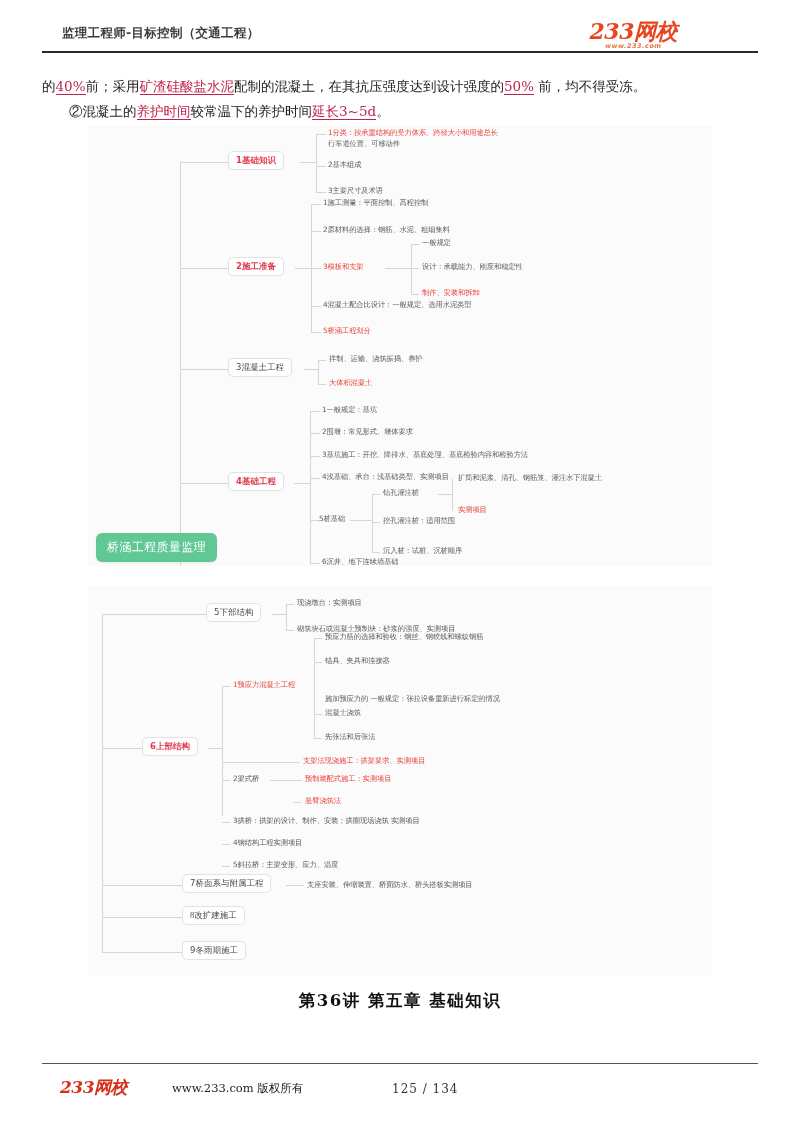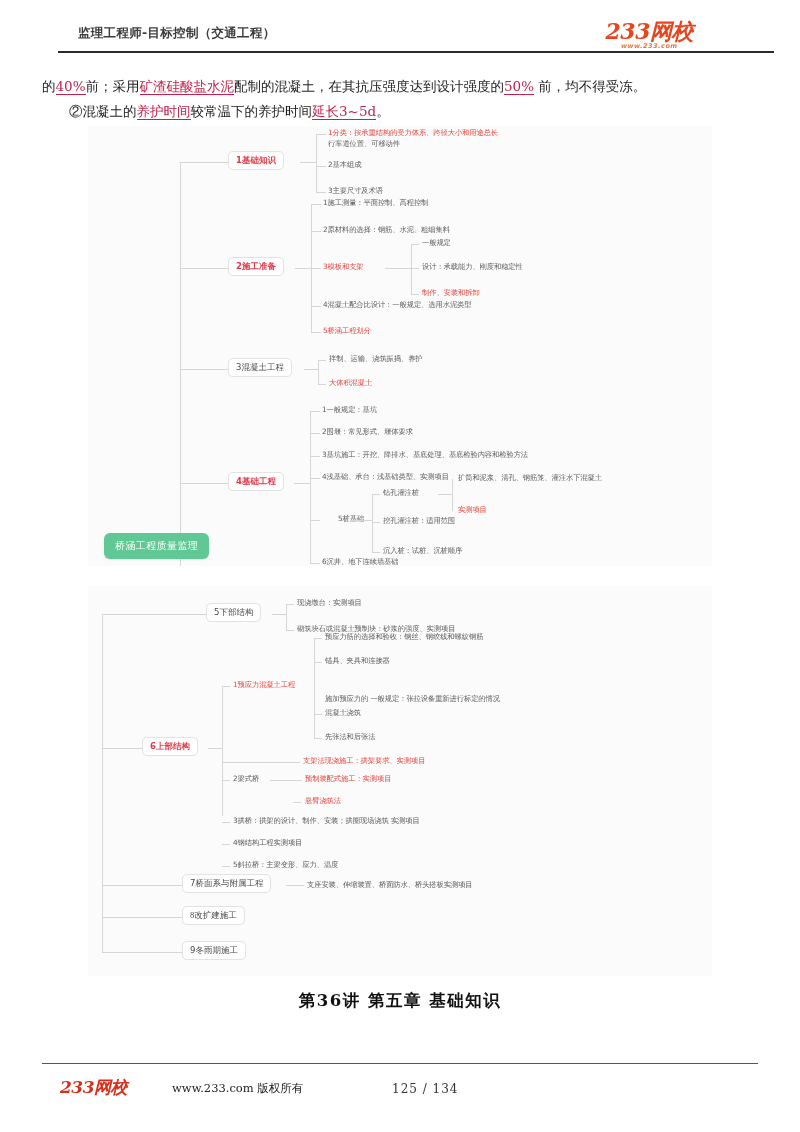--- a/index.html
+++ b/index.html
@@ -8,21 +8,21 @@
     width:800px; height:1132px;
     background:#ffffff;
     font-family:"DejaVu Sans","Liberation Sans",sans-serif;
     position:relative;
     overflow:hidden;
   }
   .page { position:relative; width:800px; height:1132px; }
 
   
   .header {
-    position:absolute; left:16px; top:0; width:732px; height:58px;
+    position:absolute; left:0; top:0; width:732px; height:58px;
   }
   .header-title {
     position:absolute; left:62px; top:25px;
     font-family:"DejaVu Serif","Liberation Serif",serif;
     font-size:12.5px; font-weight:bold; color:#3c3c3c;
     letter-spacing:.3px; white-space:nowrap;
   }
   .brand-logo {
     position:absolute; right:55px; top:20px;
     text-align:center; line-height:1;
@@ -77,25 +77,24 @@
     line-height:1.25;
     box-shadow:0 0 1px rgba(0,0,0,.04);
   }
   .mm-node.accent { color:#e03b4b; font-weight:bold; }
   .mm-root {
     position:absolute;
     background:#5fc894;
     color:#ffffff;
     border-radius:6px;
     padding:6px 11px;
-    font-size:10px;
+    font-size:12px;
     white-space:nowrap;
     letter-spacing:.4px;
     box-shadow:0 1px 2px rgba(0,0,0,.08);
-    margin-left:8px;
   }
   .mm-leaf {
     position:absolute;
     font-size:7.3px;
     color:#5b5b5b;
     white-space:nowrap;
     line-height:1.3;
     letter-spacing:-.1px;
   }
   .mm-leaf.accent { color:#e8453c; }
@@ -225,21 +224,21 @@
     <div class="ln-h" style="left:222px; top:307px; width:10px;"></div>
     <div class="mm-leaf" style="left:234px; top:301px;">2围堰：常见形式、堰体要求</div>
 
     <div class="ln-h" style="left:222px; top:330px; width:10px;"></div>
     <div class="mm-leaf" style="left:234px; top:324px;">3基坑施工：开挖、降排水、基底处理、基底检验内容和检验方法</div>
 
     <div class="ln-h" style="left:222px; top:352px; width:10px;"></div>
     <div class="mm-leaf" style="left:234px; top:346px;">4浅基础、承台：浅基础类型、实测项目</div>
 
     <div class="ln-h" style="left:222px; top:394px; width:10px;"></div>
-    <div class="mm-leaf" style="left:250px; top:388px;text-align:center;">5桩基础</div>
+    <div class="mm-leaf" style="left:231px; top:388px;text-align:center;">5桩基础</div>
 
     <div class="ln-h" style="left:262px; top:394px; width:22px;"></div>
     <div class="ln-v" style="left:284px; top:368px; height:58px;"></div>
     <div class="ln-h" style="left:284px; top:368px; width:8px;"></div>
     <div class="mm-leaf" style="left:295px; top:362px;">钻孔灌注桩</div>
     <div class="ln-h" style="left:350px; top:368px; width:14px;"></div>
     <div class="ln-v" style="left:364px; top:353px; height:32px;"></div>
     <div class="mm-leaf" style="left:370px; top:347px;">扩筒和泥浆、清孔、钢筋笼、灌注水下混凝土</div>
     <div class="mm-leaf accent" style="left:370px; top:379px;">实测项目</div>
     <div class="ln-h" style="left:284px; top:396px; width:8px;"></div>

